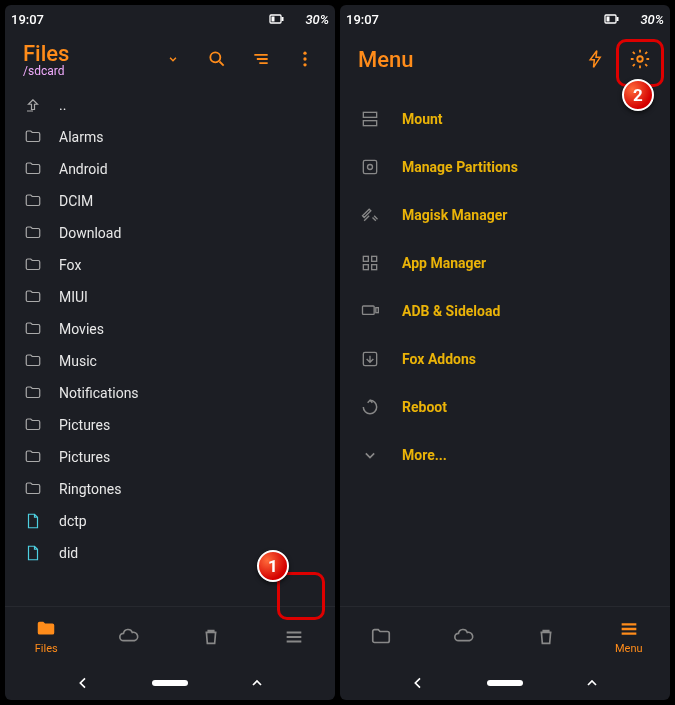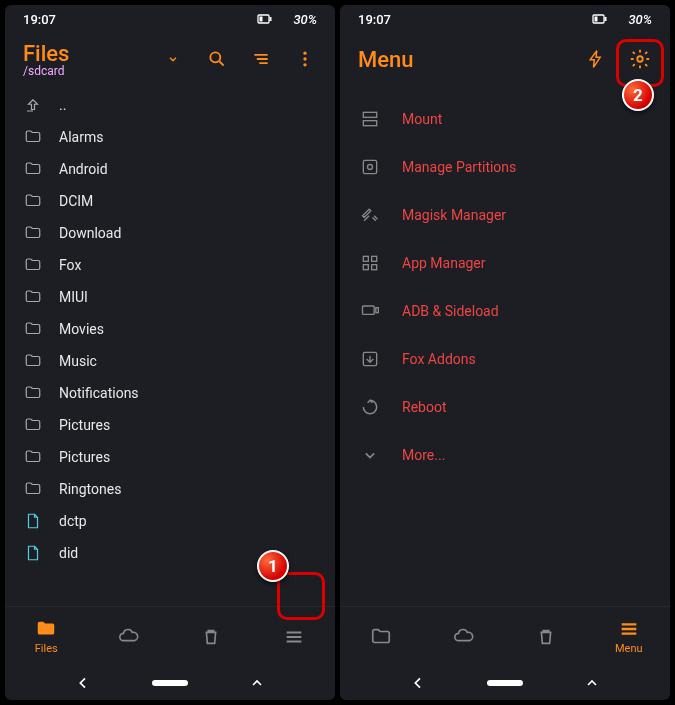--- a/index.html
+++ b/index.html
@@ -19,21 +19,21 @@
     display: flex;
     flex-direction: column;
     position: relative;
     overflow: hidden;
   }
   .status-bar {
     height: 28px;
     display: flex;
     align-items: center;
     justify-content: space-between;
-    padding: 0 18px;
+    padding: 0 6px;
     color: #fff;
     font-size: 13px;
     font-weight: 500;
   }
   .status-right { display: flex; align-items: center; gap: 20px; font-style: italic; }
   .header {
     display: flex;
     align-items: center;
     padding: 6px 10px 10px 18px;
   }
@@ -68,21 +68,21 @@
   }
   .row.menu-row { height: 48px; gap: 22px; padding: 0 16px; }
   .row-icon {
     width: 20px; height: 20px;
     display: flex; align-items: center; justify-content: center;
     color: #888;
     flex-shrink: 0;
   }
   .row-icon.folder { color: #888; }
   .row-icon.file { color: #4dd0e1; }
-  .row-label { color: #ef4444; font-weight: 400; }
+  .row-label { color: #eab308; font-weight: 700; }
   .bottom-nav {
     height: 60px;
     display: flex;
     border-top: 1px solid rgba(255,255,255,0.05);
   }
   .nav-item {
     flex: 1;
     display: flex;
     flex-direction: column;
     align-items: center;

